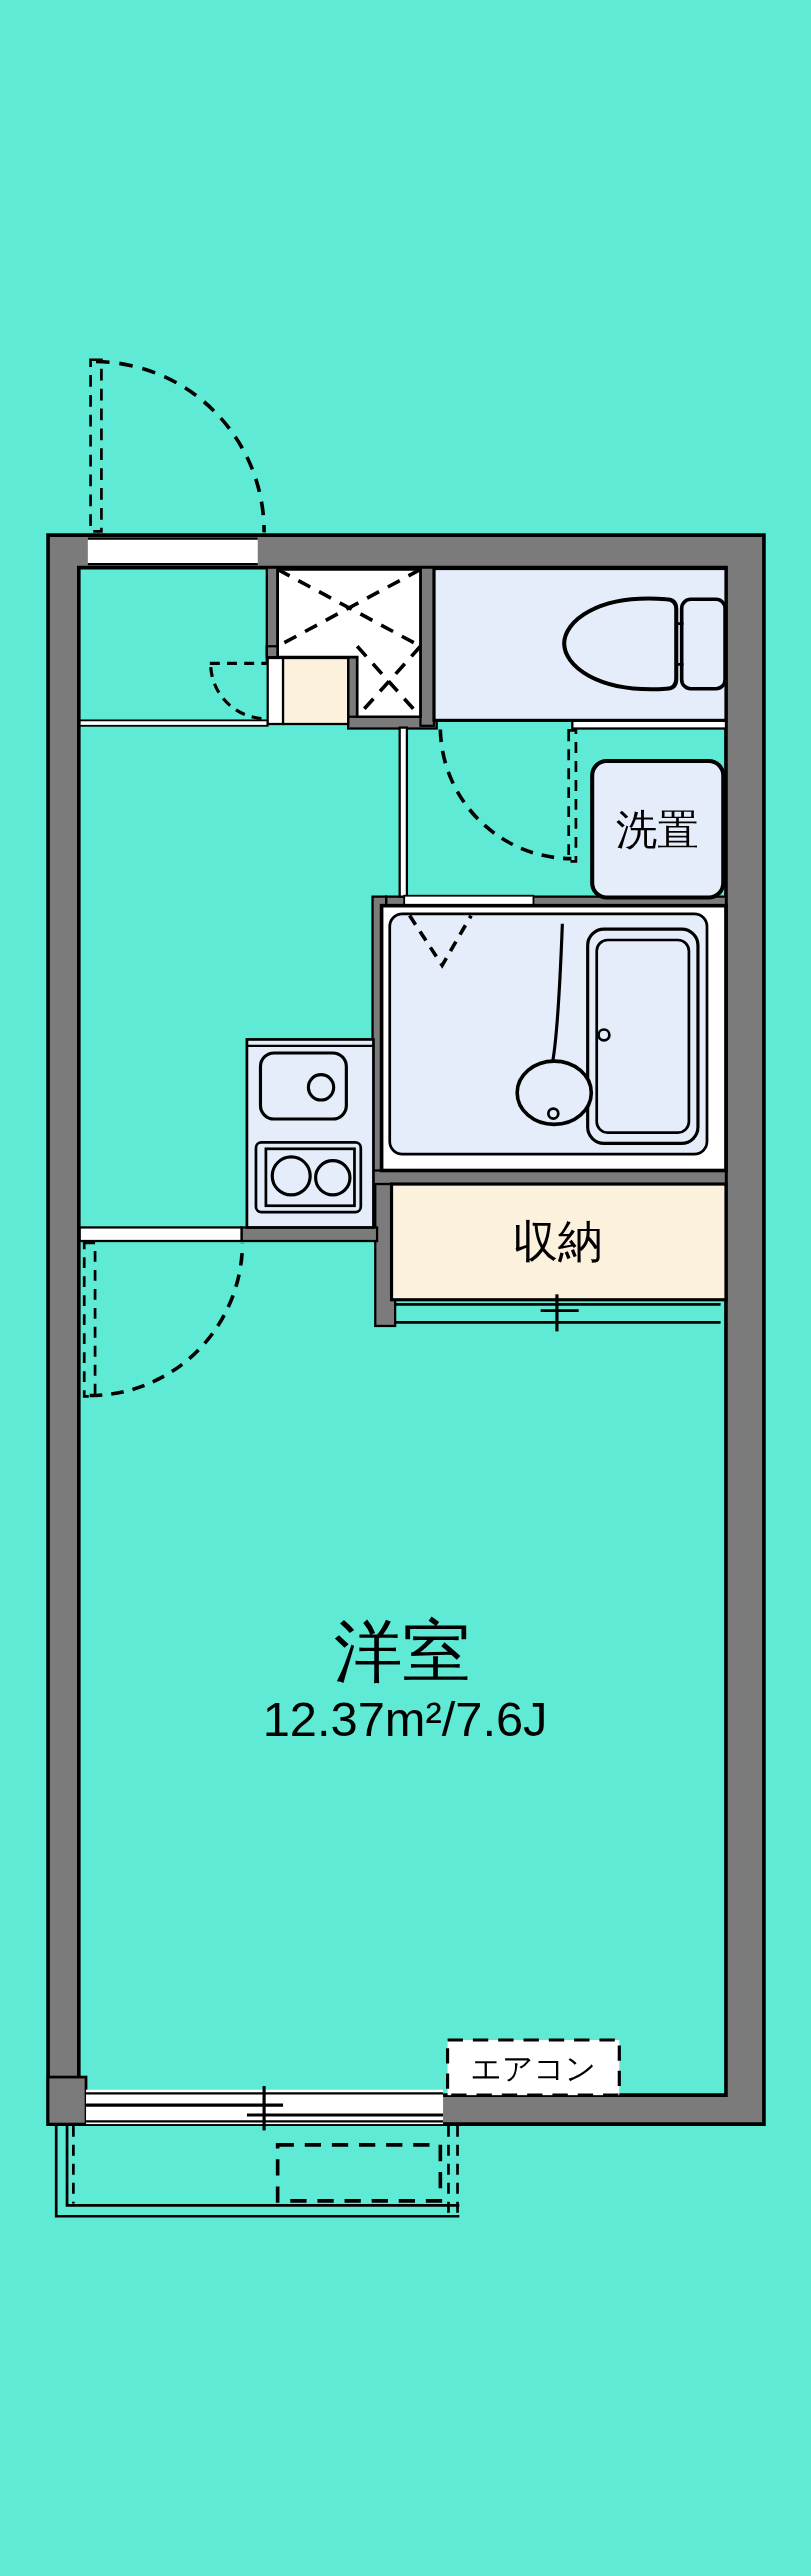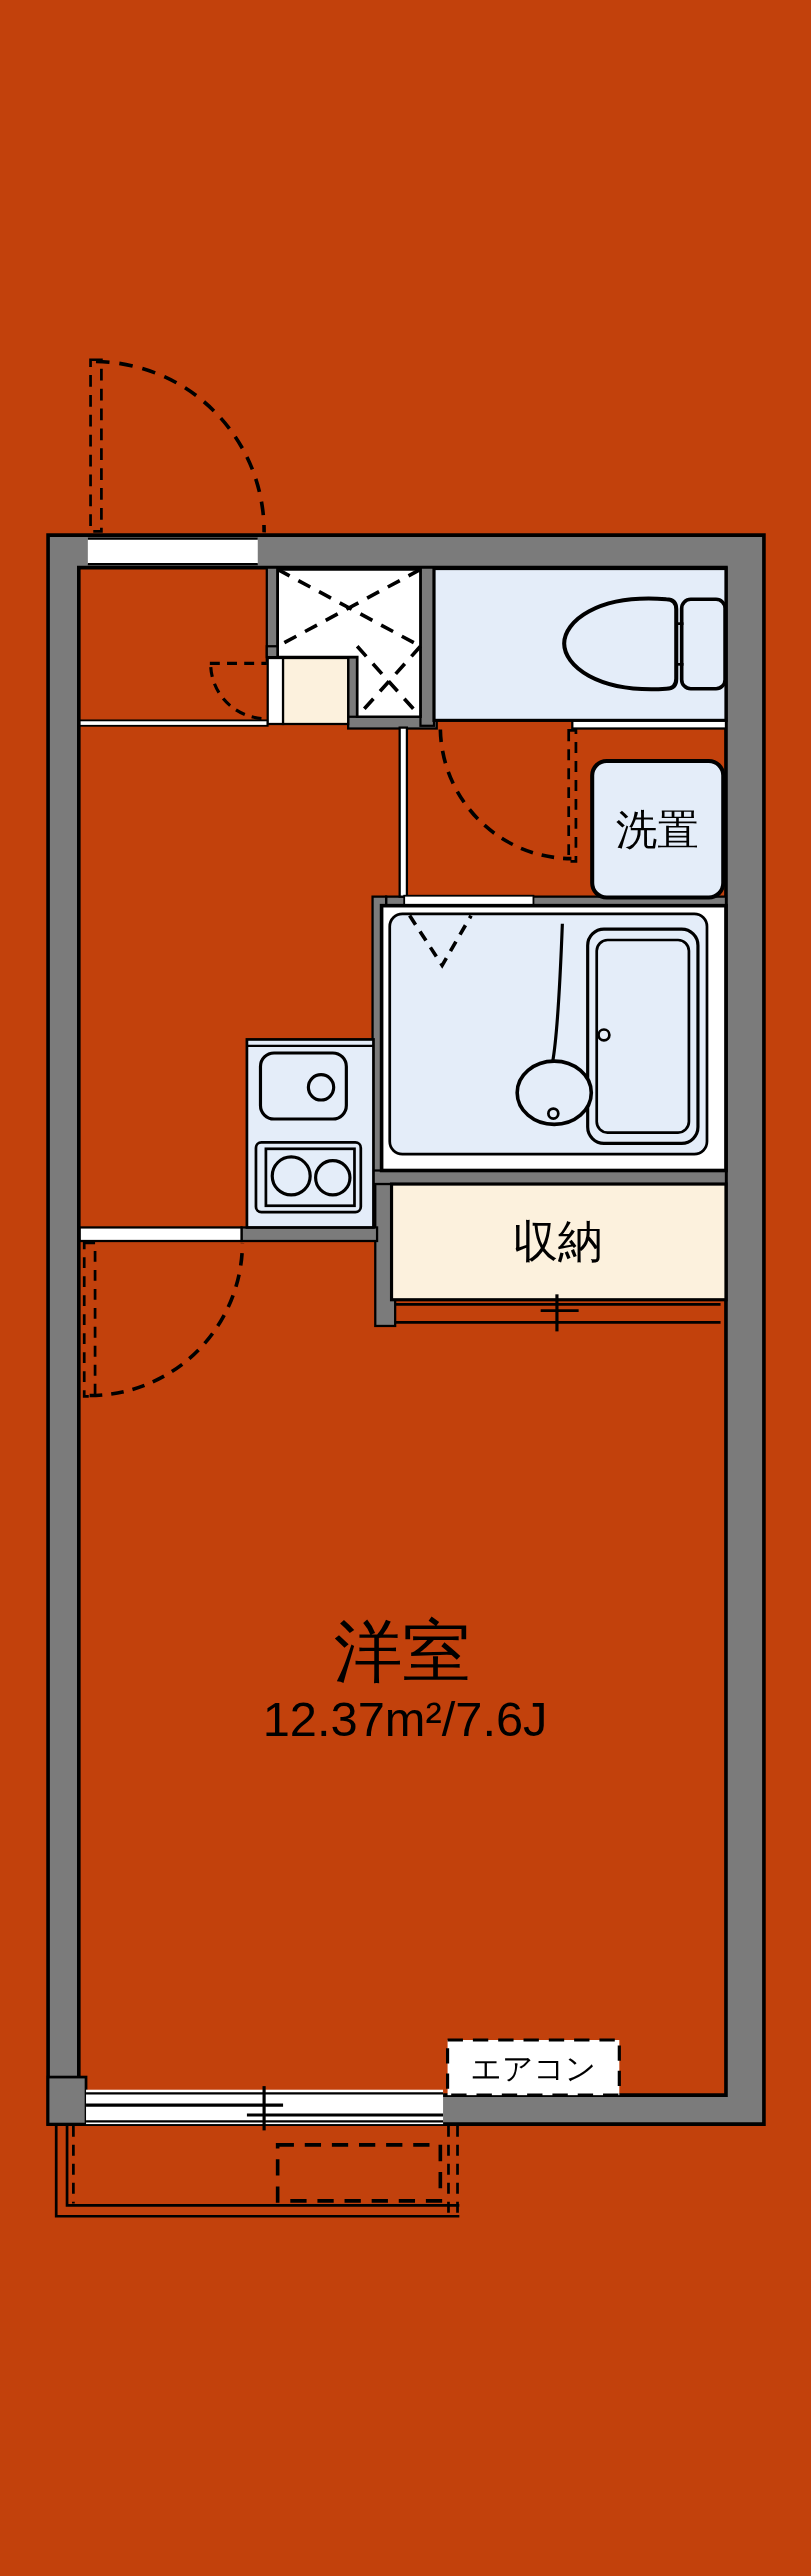--- a/index.html
+++ b/index.html
@@ -1,16 +1,16 @@
 <!DOCTYPE html>
 <html style="font-size:14.5px"><head>
 <meta charset="utf-8">
 <style>
   html,body{margin:0;padding:0;background:#ffffff;}
-  .stage{position:relative;width:812px;height:2576px;background:#c2410c;
+  .stage{position:relative;width:812px;height:2576px;background:#5eead4;
          font-family:"Liberation Sans","DejaVu Sans",sans-serif;}
   svg{display:block;}
   
   .k  {stroke:#000;}
   .nf {fill:none;}
   .wf {fill:#ffffff;}
   .t  {fill:#000;stroke:none;font-family:"Liberation Sans","DejaVu Sans",sans-serif;}
 </style>
 </head>
 <body>

